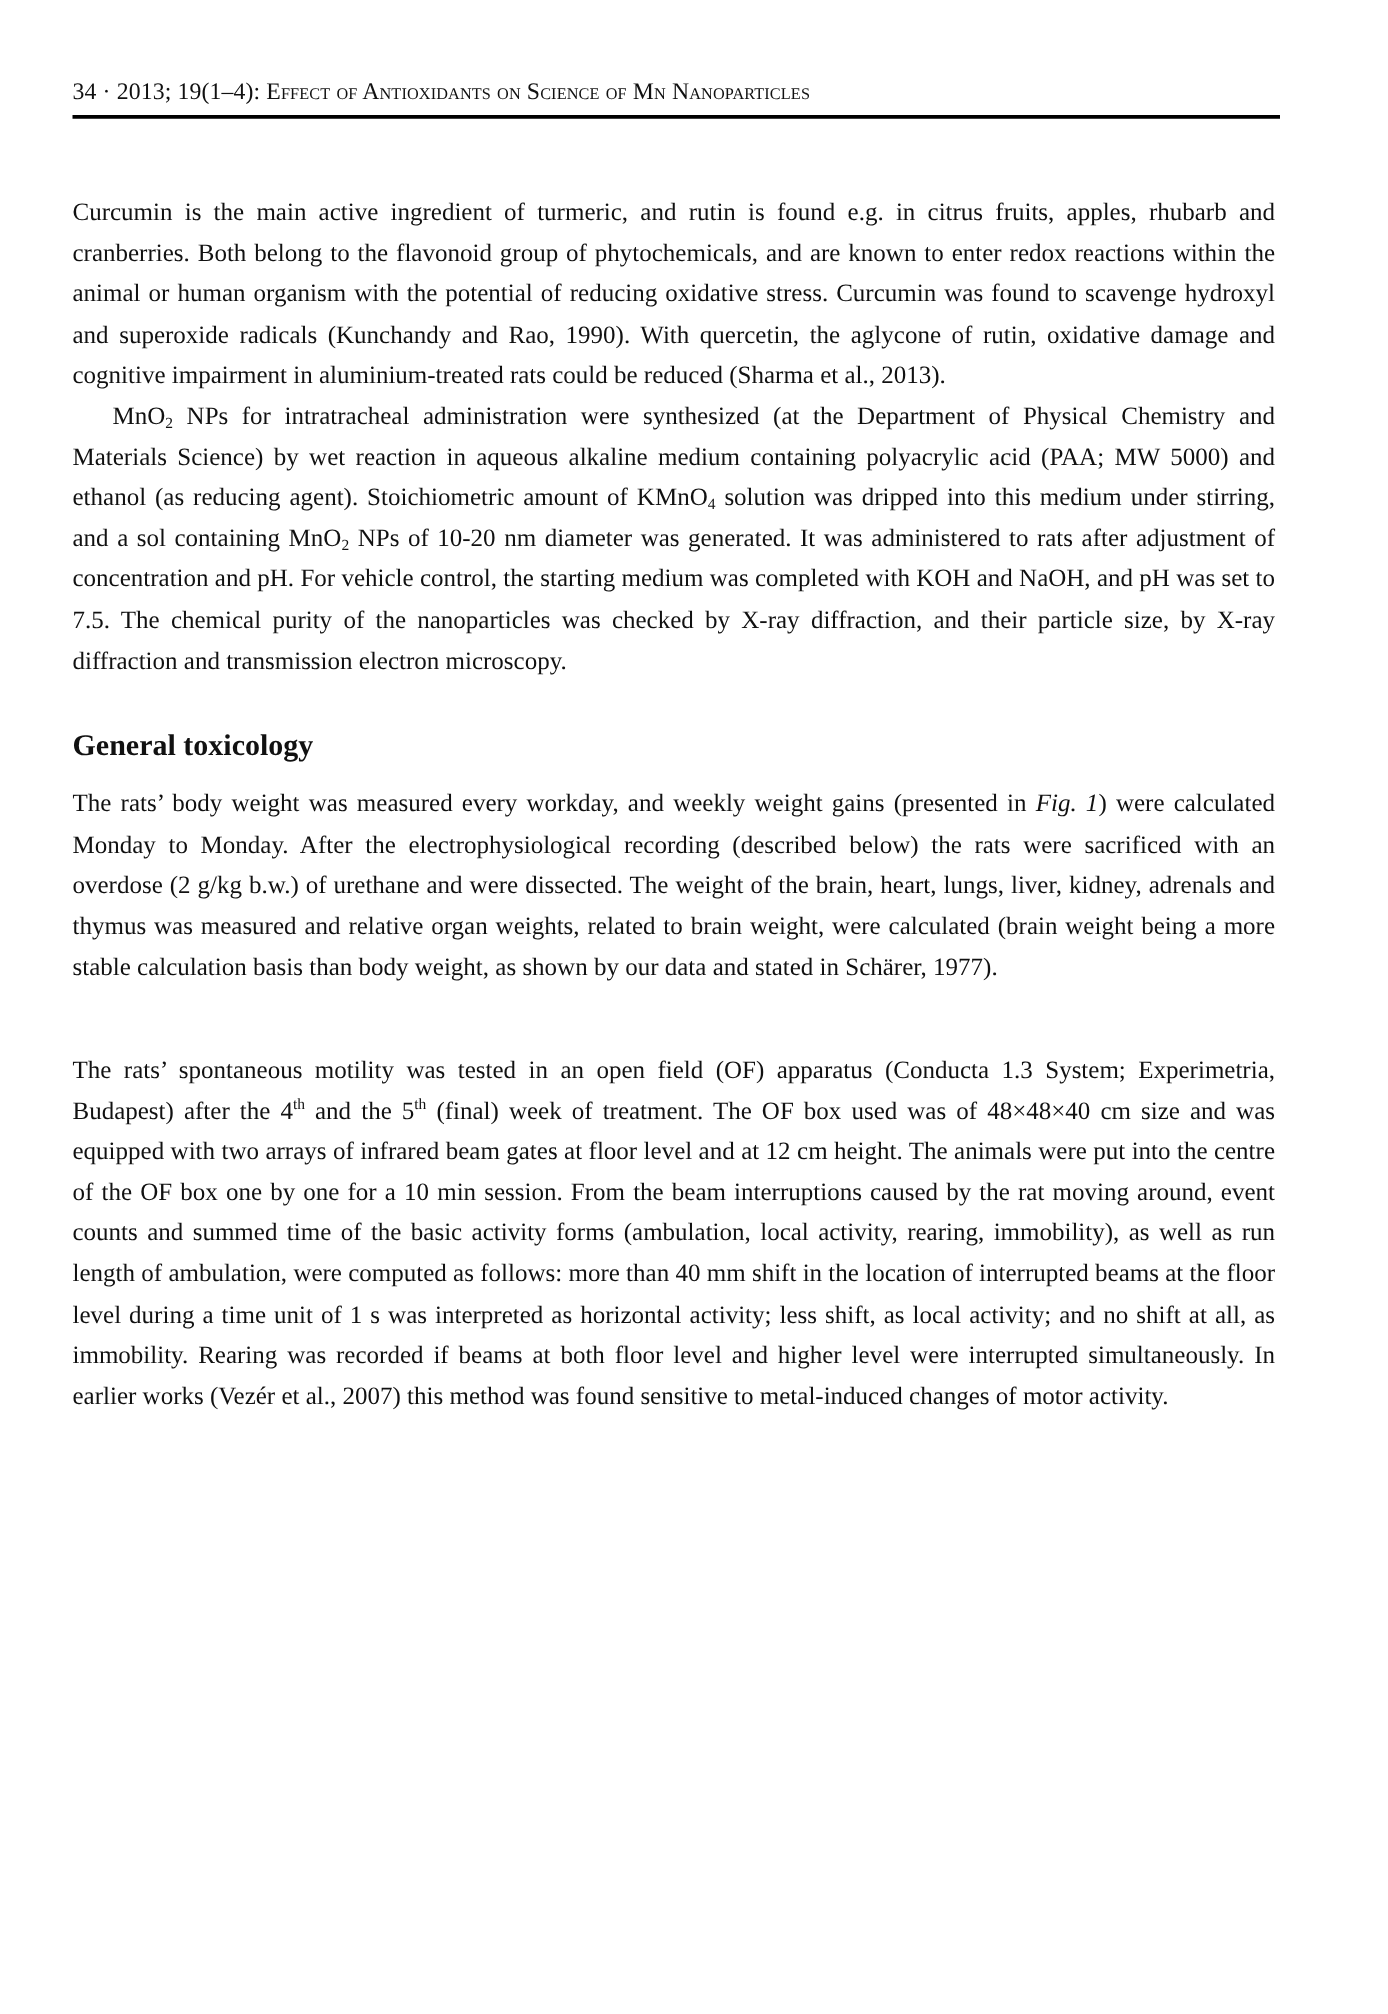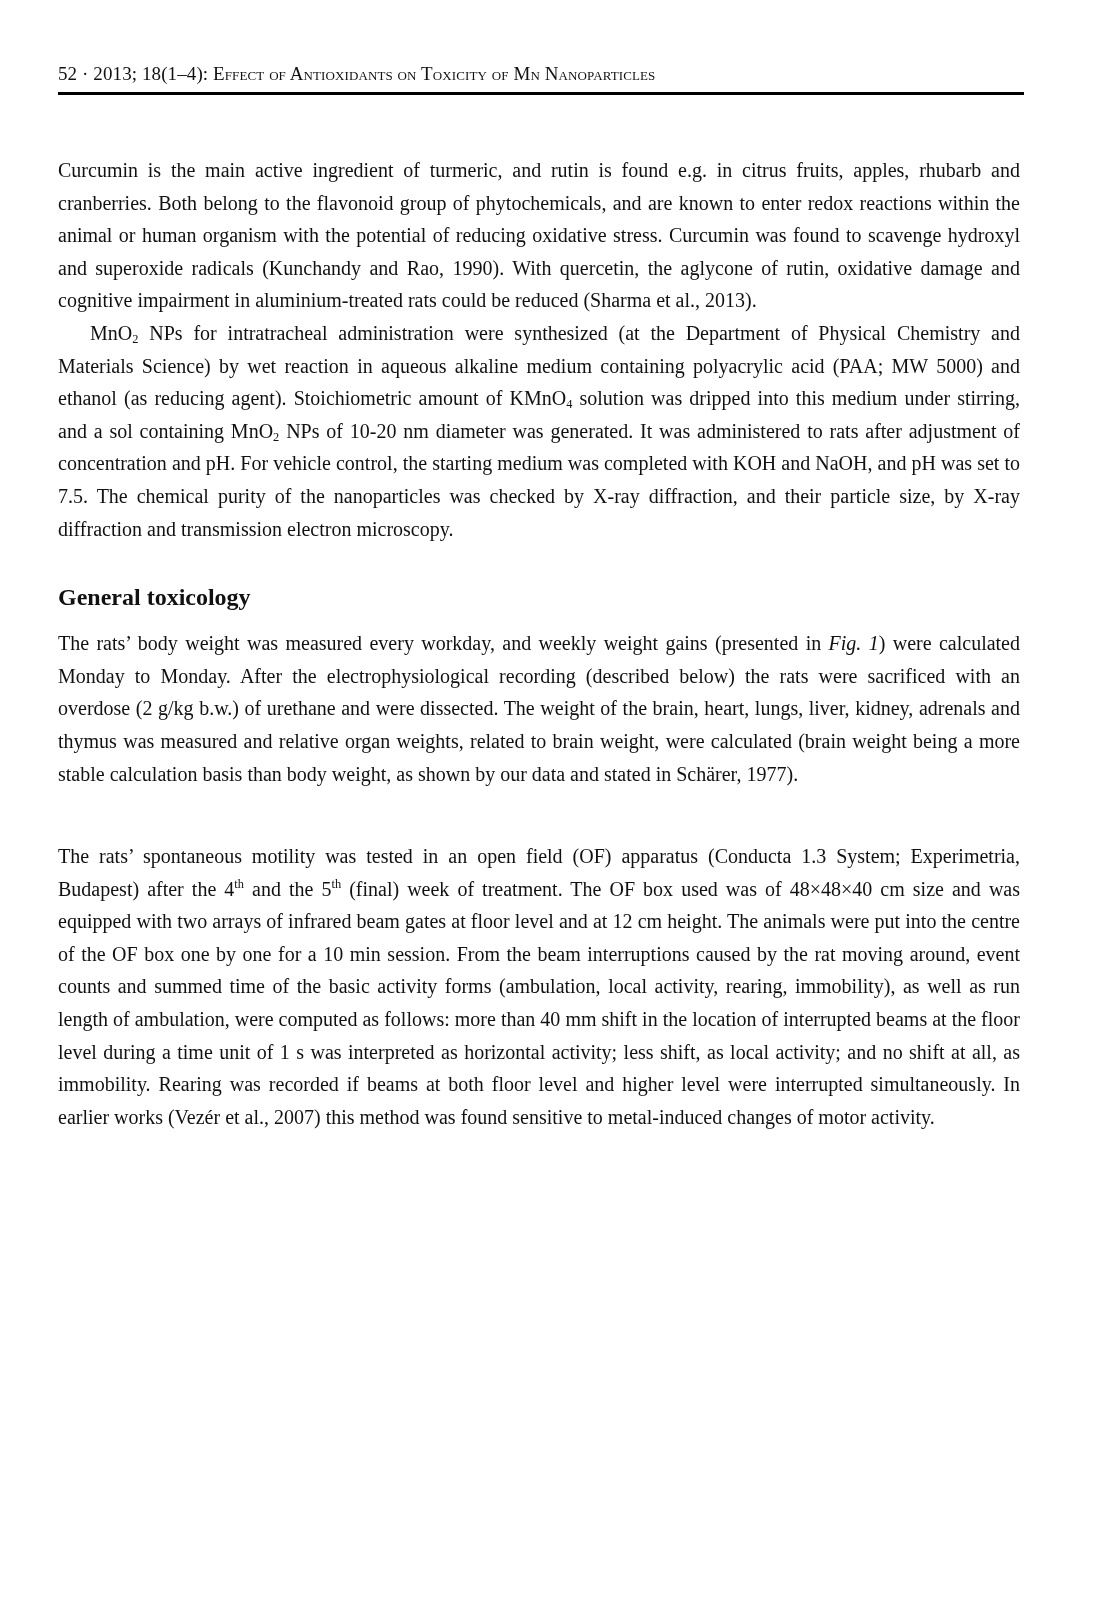--- a/index.html
+++ b/index.html
@@ -64,21 +64,21 @@
       line-height: 0;
     }
     sub { vertical-align: -0.25em; }
     sup { vertical-align: 0.65em; }
     i { }
   </style>
 </head>
 <body>
 
 <div class="running-header">
-  <span>52</span><span> · </span><span>2013; 18(1–4): </span><span class="sc">Effect of Antioxidants on Toxicity of Mn Nanoparticles</span>
+  <span>34</span><span> · </span><span>2013; 19(1–4): </span><span class="sc">Effect of Antioxidants on Science of Mn Nanoparticles</span>
 </div>
 <div class="header-rule"></div>
 
 <div class="content">
 
   <p class="para">Curcumin is the main active ingredient of turmeric, and rutin is found e.g. in citrus fruits, apples, rhubarb and cranberries. Both belong to the flavonoid group of phy­tochemicals, and are known to enter redox reactions within the animal or human or­ganism with the potential of reducing oxidative stress. Curcumin was found to scav­enge hydroxyl and superoxide radicals (Kunchandy and Rao, 1990). With quercetin, the aglycone of rutin, oxidative damage and cognitive impairment in aluminium-treated rats could be reduced (Sharma et al., 2013).</p>
 
   <p class="para indent"><span>MnO</span><sub>2</sub><span> NPs for intratracheal administration were synthesized (at the Department of Physical Chemistry and Materials Science) by wet reaction in aqueous alkaline medium containing polyacrylic acid (PAA; MW 5000) and ethanol (as reducing agent). Stoichiometric amount of KMnO</span><sub>4</sub><span> solution was dripped into this medium under stirring, and a sol containing MnO</span><sub>2</sub><span> NPs of 10-20 nm diameter was generated. It was administered to rats after adjustment of concentration and pH. For vehicle control, the starting medium was completed with KOH and NaOH, and pH was set to 7.5. The chemical purity of the nanoparticles was checked by X-ray dif­fraction, and their particle size, by X-ray diffraction and transmission electron microscopy.</span></p>
 
   <div class="gap-heading-top"></div>

